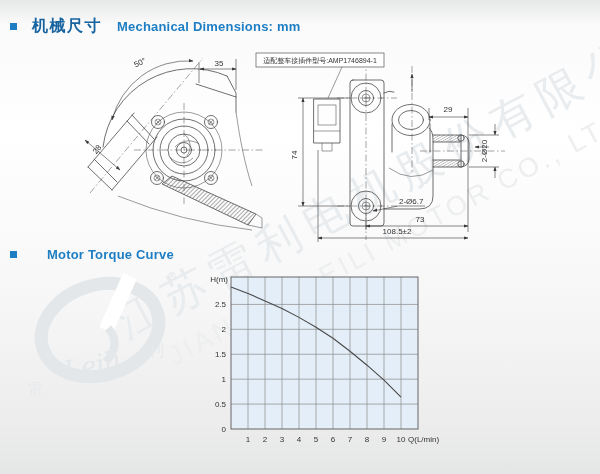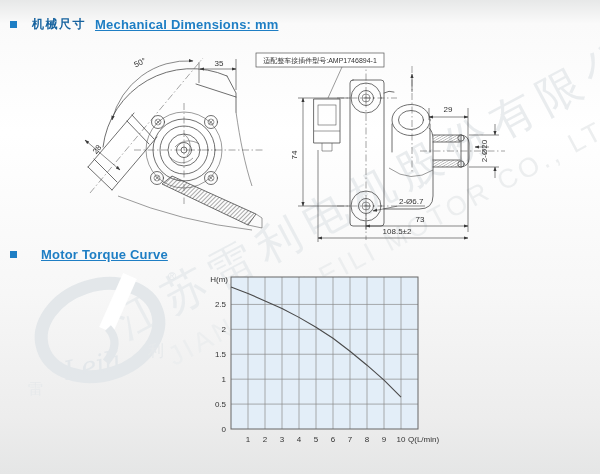--- a/index.html
+++ b/index.html
@@ -5,22 +5,22 @@
   html,body{margin:0;padding:0;}
   body{
     width:600px;height:474px;position:relative;overflow:hidden;
     background:linear-gradient(180deg,#e7e8e8 0%,#fafafa 5%,#ffffff 28%,#f7f7f7 62%,#ededed 88%,#e5e6e6 100%);
     font-family:"Liberation Sans",sans-serif;
   }
   .sec-header{position:absolute;left:10px;display:flex;align-items:center;z-index:3;}
   .sec1{top:16px}
   .sec2{top:247px}
   .bullet{width:7px;height:7px;background:#1e7ec4;display:inline-block;margin-right:15px;flex:0 0 auto;}
-  .zh{color:#17639f;font-weight:700;font-size:12px;letter-spacing:1.5px;}
-  .en{color:#1e7ec4;font-weight:600;font-size:13px;margin-left:9px;letter-spacing:0.2px;text-decoration:underline;}
+  .zh{color:#17639f;font-weight:700;font-size:16px;letter-spacing:1.5px;}
+  .en{color:#1e7ec4;font-weight:600;font-size:13px;margin-left:15px;letter-spacing:0.2px;}
   .drawing{position:absolute;left:0;top:40px;width:600px;height:212px;z-index:2;}
   .chart{position:absolute;left:195px;top:268px;width:280px;height:180px;z-index:2;}
   .wm-diag{
     position:absolute;left:105px;top:300px;z-index:1;white-space:nowrap;
     transform:rotate(-28deg);transform-origin:0 0;pointer-events:none;
   }
   .wm-zh{font-size:44px;letter-spacing:9px;color:#e9ecee;}
   .wm-en{font-size:27px;letter-spacing:3.5px;color:#eceeef;margin-top:8px;margin-left:30px;}
   .wm-logo{position:absolute;left:8px;top:258px;width:190px;height:160px;z-index:1;pointer-events:none;}
   

